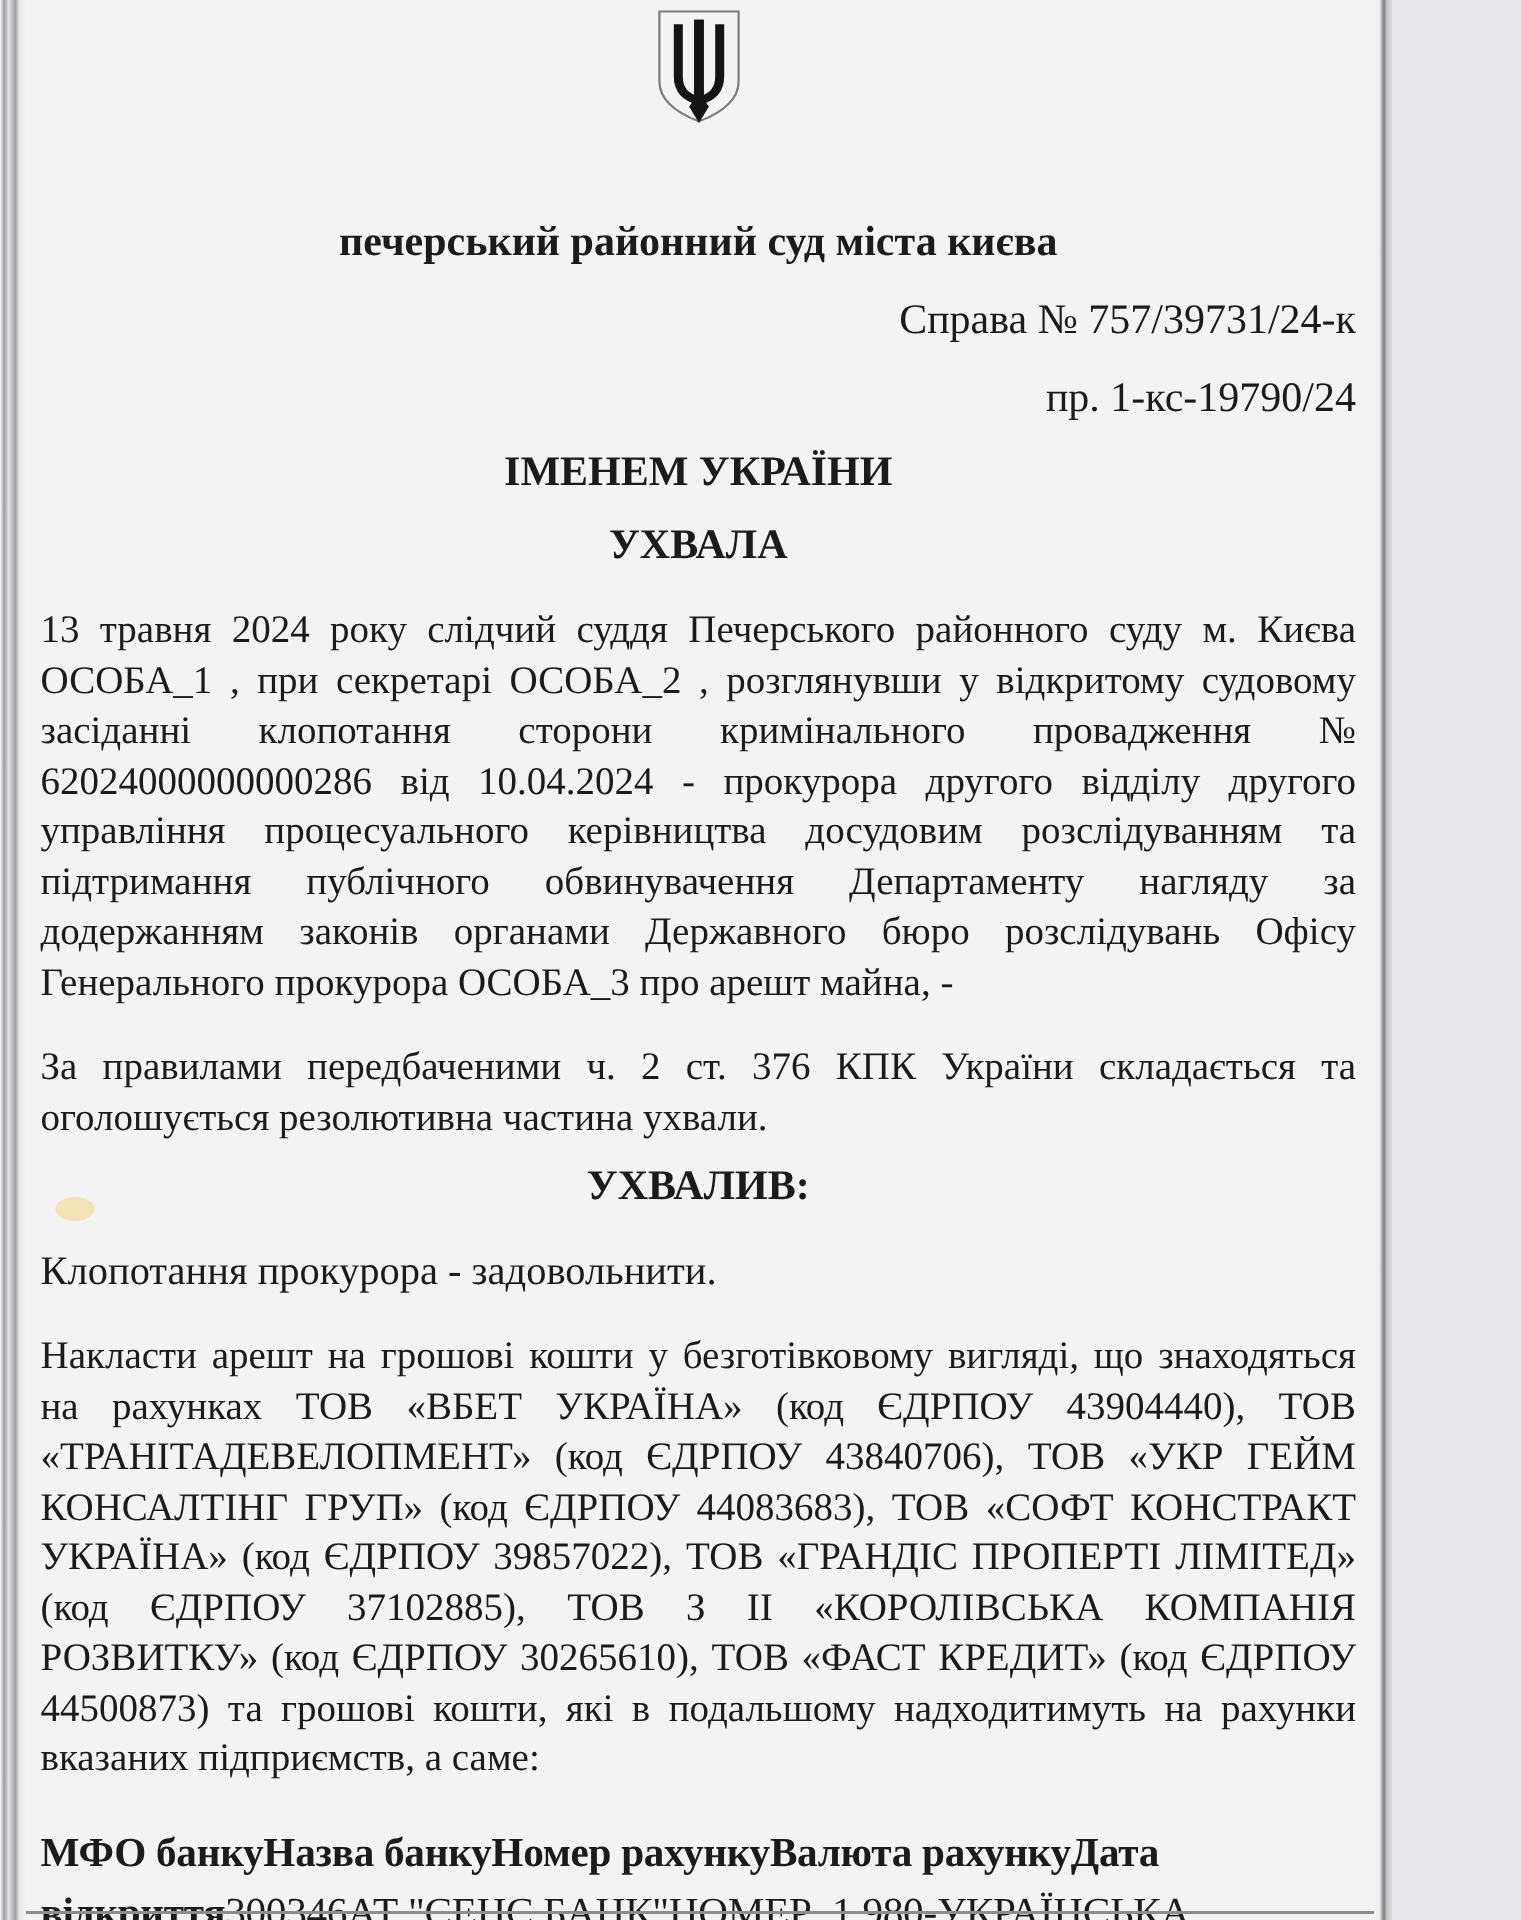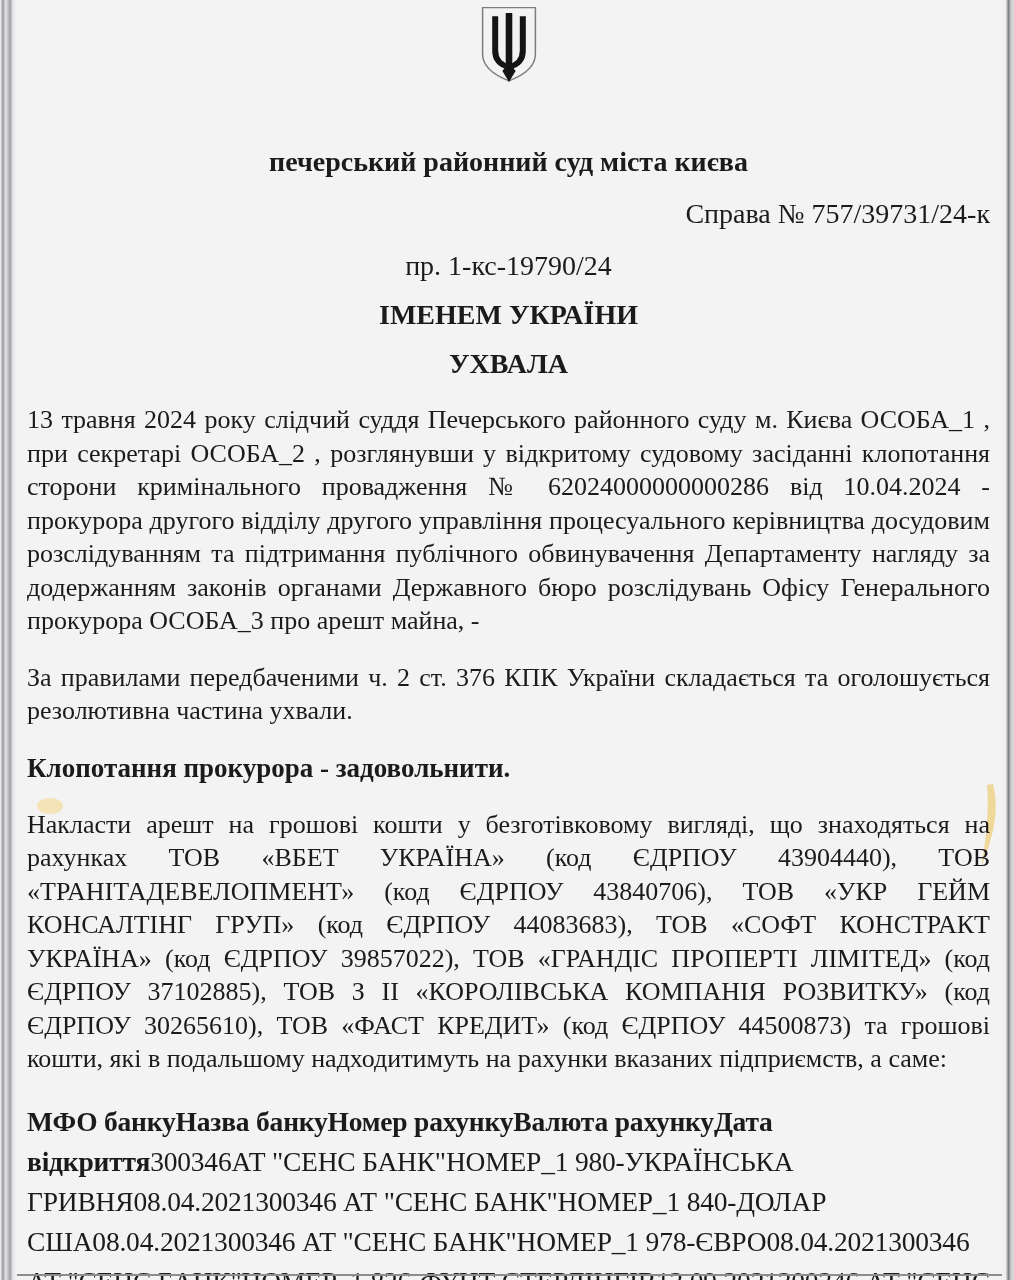--- a/index.html
+++ b/index.html
@@ -1,18 +1,18 @@
 <!DOCTYPE html>
 <html lang="uk"><head>
 <meta charset="utf-8">
 <style>
   html,body { margin:0; padding:0; background:#e9e9eb; }
   .page {
     position:relative;
-    width:1014px; height:1280px;
+    width:928px; height:1280px;
     background:#f3f3f4;
     overflow:hidden;
     font-family:"Liberation Serif", serif;
     color:#1b1b1b;
   }
   
   .edge-left {
     position:absolute; left:0; top:0; bottom:0; width:17px; z-index:3;
     background:linear-gradient(90deg,#fdfdfd 0%,#9b9b9f 16%,#e3e3e5 34%,#c5c5c8 46%,#9fa0a4 60%,#e7e7e9 76%,#f3f3f4 100%);
   }
@@ -31,30 +31,30 @@
   }
   .hl-swoosh { position:absolute; left:978px; top:783px; z-index:0; }
   
   .content { position:relative; z-index:1; padding:6px 24px 0 27px; }
   .coat-wrap { text-align:center; margin:0; line-height:0; }
   .court-name {
     text-align:center; font-weight:bold; font-size:28px;
     margin:58px 0 0 0; line-height:32px;
   }
   .case-line  { text-align:right; font-size:28px; margin:20px 0 0 0; line-height:32px; }
-  .case-line2 { text-align:center; font-size:28px; margin:20px 0 0 0; line-height:32px; }
+  .case-line2 { text-align:right; font-size:28px; margin:20px 0 0 0; line-height:32px; }
   .h-center {
     text-align:center; font-weight:bold; font-size:28px;
     margin:17px 0 0 0; line-height:32px;
   }
   .para {
     font-size:26px; line-height:33.5px; margin:23px 0 0 0;
     text-align:justify;
   }
-  .para-left { font-size:27px; line-height:33px; margin:24px 0 0 0; text-align:left;font-weight:bold; }
+  .para-left { font-size:27px; line-height:33px; margin:24px 0 0 0; text-align:left; }
   .resolution-head { margin-top:14px; }
   .company-line { margin-top:30px; font-size:27.5px; }
   .table-block {
     font-size:27.5px; line-height:40px; margin:26px 0 0 0; text-align:left;
     letter-spacing:-0.2px;
   }
   .bold { font-weight:bold; }
 </style>
 </head>
 <body>
@@ -92,20 +92,21 @@
     <p class="case-line2">пр. 1-кс-19790/24</p>
 
     <h2 class="h-center">ІМЕНЕМ УКРАЇНИ</h2>
 
     <h2 class="h-center">УХВАЛА</h2>
 
     <p class="para">13 травня 2024 року слідчий суддя Печерського районного суду м. Києва ОСОБА_1 , при секретарі ОСОБА_2 , розглянувши у відкритому судовому засіданні клопотання сторони кримінального провадження № 62024000000000286 від 10.04.2024 - прокурора другого відділу другого управління процесуального керівництва досудовим розслідуванням та підтримання публічного обвинувачення Департаменту нагляду за додержанням законів органами Державного бюро розслідувань Офісу Генерального прокурора ОСОБА_3 про арешт майна, -</p>
 
     <p class="para">За правилами передбаченими ч. 2 ст. 376 КПК України складається та оголошується резолютивна частина ухвали.</p>
 
+    <h2 class="h-center resolution-head">УХВАЛИВ:</h2>
 
     <p class="para-left">Клопотання прокурора - задовольнити.</p>
 
     <p class="para">Накласти арешт на грошові кошти у безготівковому вигляді, що знаходяться на рахунках ТОВ «ВБЕТ УКРАЇНА» (код ЄДРПОУ 43904440), ТОВ «ТРАНІТАДЕВЕЛОПМЕНТ» (код ЄДРПОУ 43840706), ТОВ «УКР ГЕЙМ КОНСАЛТІНГ ГРУП» (код ЄДРПОУ 44083683), ТОВ «СОФТ КОНСТРАКТ УКРАЇНА» (код ЄДРПОУ 39857022), ТОВ «ГРАНДІС ПРОПЕРТІ ЛІМІТЕД» (код ЄДРПОУ 37102885), ТОВ З ІІ «КОРОЛІВСЬКА КОМПАНІЯ РОЗВИТКУ» (код ЄДРПОУ 30265610), ТОВ «ФАСТ КРЕДИТ» (код ЄДРПОУ 44500873) та грошові кошти, які в подальшому надходитимуть на рахунки вказаних підприємств, а саме:</p>
 
 
     <p class="table-block"><span class="bold">МФО банкуНазва банкуНомер рахункуВалюта рахункуДата відкриття</span><span>300346АТ "СЕНС БАНК"НОМЕР_1 980-УКРАЇНСЬКА ГРИВНЯ08.04.2021300346 АТ "СЕНС БАНК"НОМЕР_1 840-ДОЛАР США08.04.2021300346 АТ "СЕНС БАНК"НОМЕР_1 978-ЄВРО08.04.2021300346 АТ "СЕНС БАНК"НОМЕР_1 826-ФУНТ СТЕРЛІНГІВ13.09.2021300346 АТ "СЕНС БАНК"НОМЕР_3 980-УКРАЇНСЬКА ГРИВНЯ15.09.2021351005 АТ "УкрСиббанк"НОМЕР_5 980-УКРАЇНСЬКА</span></p>
 
   </div>
 </div>

